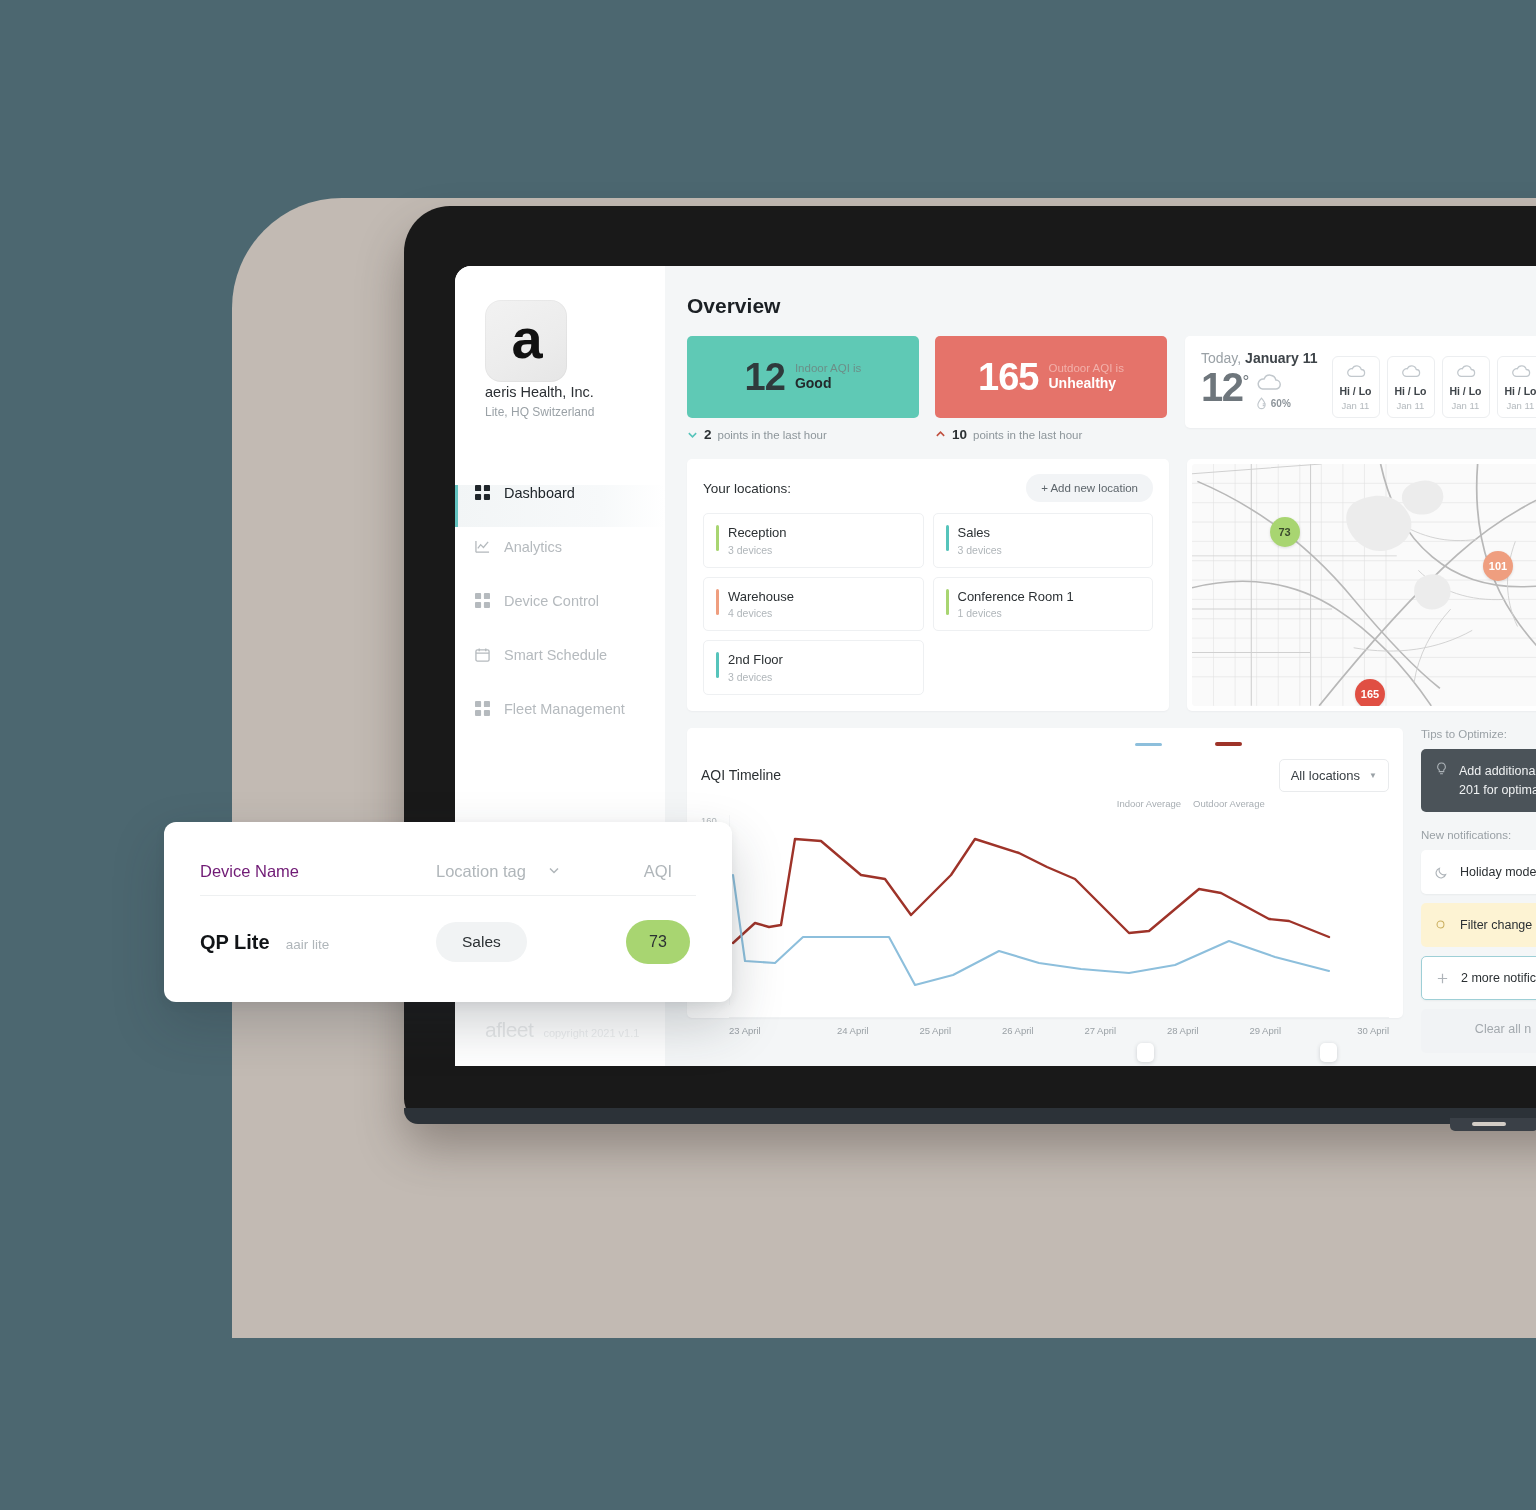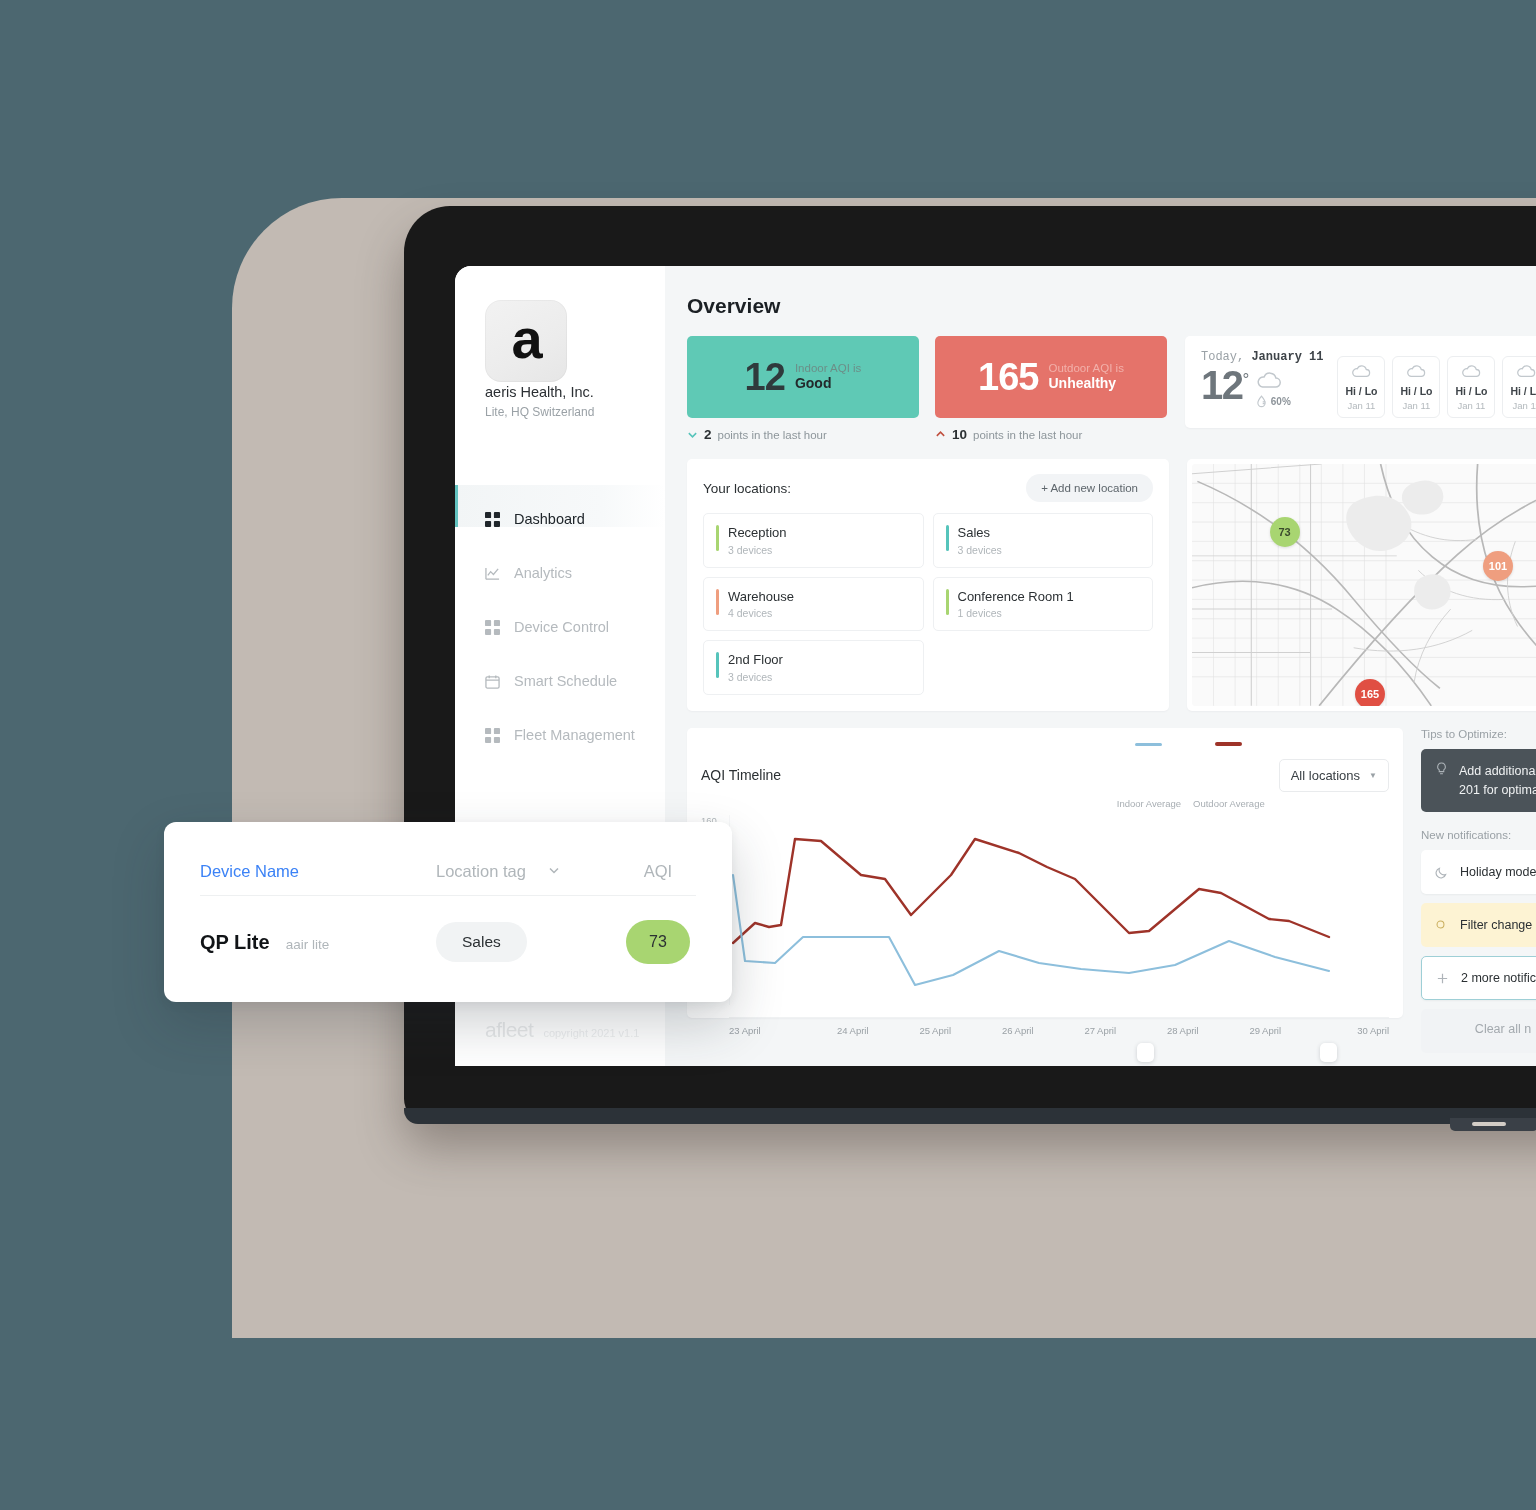--- a/index.html
+++ b/index.html
@@ -91,22 +91,22 @@
     line-height: 1; letter-spacing: -2px; margin-top: -4px;
   }
   .brand-name {
     margin-top: 2px; font-size: 14.5px; color: #2b2f33; font-weight: 400;
   }
   .brand-sub {
     margin-top: 5px; font-size: 12px; color: #9aa1a6;
   }
   .nav { margin-top: 66px; }
   .nav-item {
-    height: 42px; display: flex; align-items: flex-end;
-    padding-left: 30px; gap: 14px;
+    height: 42px; display: flex; align-items: flex-start;
+    padding-left: 20px; gap: 14px;
     font-size: 14.5px; color: #b5babe;
     position: relative;
   }
   .nav-item.active {
     color: #20262b;
     background: linear-gradient(90deg,#f2f5f6 0%, #f7f9fa 70%, #ffffff 100%);
   }
   .nav-item.active::before {
     content: ""; position: absolute; left: 0; top: 0;
     width: 3px; height: 100%; background: #63c3c0;
@@ -160,21 +160,21 @@
 
   
   .weather {
     flex: 1; min-width: 0;
     background: #fff; border-radius: 5px;
     padding: 14px 0 14px 16px;
     display: flex; align-items: flex-start; gap: 14px;
     height: 92px;
     box-shadow: 0 1px 2px rgba(20,30,40,.04);
   }
-  .w-today { font-size: 12px; color: #9aa1a6; white-space: nowrap; font-family: Liberation Mono, monospace; }
+  .w-today { font-size: 14px; color: #9aa1a6; white-space: nowrap; }
   .w-today b { color: #3e4449; font-weight: 700; }
   .w-now { display: flex; align-items: flex-start; gap: 8px; margin-top: 2px; }
   .w-temp { font-size: 40px; font-weight: 700; color: #6e767c; letter-spacing: -1.5px; line-height: .95; }
   .w-temp sup { font-size: 17px; font-weight: 400; vertical-align: super; }
   .w-sym { display: flex; flex-direction: column; align-items: flex-start; gap: 2px; padding-top: 6px; }
   .w-hum { display: flex; align-items: center; gap: 4px; font-size: 10px; font-weight: 700; color: #8d949a; }
   .w-days { display: flex; gap: 7px; padding-top: 6px; }
   .w-day {
     width: 48px; height: 62px; border: 1px solid #eceef0; border-radius: 6px;
     display: flex; flex-direction: column; align-items: center; justify-content: center; gap: 3px;
@@ -294,21 +294,21 @@
     position: absolute; left: 164px; top: 822px;
     width: 568px; height: 180px;
     background: #fff; border-radius: 12px;
     box-shadow: 0 22px 52px rgba(35,45,55,.22), 0 3px 10px rgba(35,45,55,.08);
     padding: 40px 36px 0 36px;
   }
   .fc-head {
     display: flex; align-items: center;
     border-bottom: 1px solid #eef0f1; padding-bottom: 14px;
   }
-  .fc-h-name { flex: 0 0 236px; font-size: 16.5px; color: #3b82f6; }
+  .fc-h-name { flex: 0 0 236px; font-size: 16.5px; color: #701a75; }
   .fc-h-tag { flex: 1; font-size: 16.5px; color: #b0b6ba; display: flex; align-items: center; gap: 21px; }
   .fc-h-aqi { flex: 0 0 76px; text-align: center; font-size: 16.5px; color: #b0b6ba; }
   .fc-row { display: flex; align-items: center; margin-top: 24px; }
   .fc-name { flex: 0 0 236px; display: flex; align-items: baseline; gap: 16px; }
   .fc-dev { font-size: 20px; font-weight: 700; color: #111417; }
   .fc-model { font-size: 13.5px; color: #b0b6ba; }
   .fc-tagcell { flex: 1; }
   .fc-pill {
     display: inline-flex; align-items: center; justify-content: center;
     background: #f1f3f4; border-radius: 22px;

